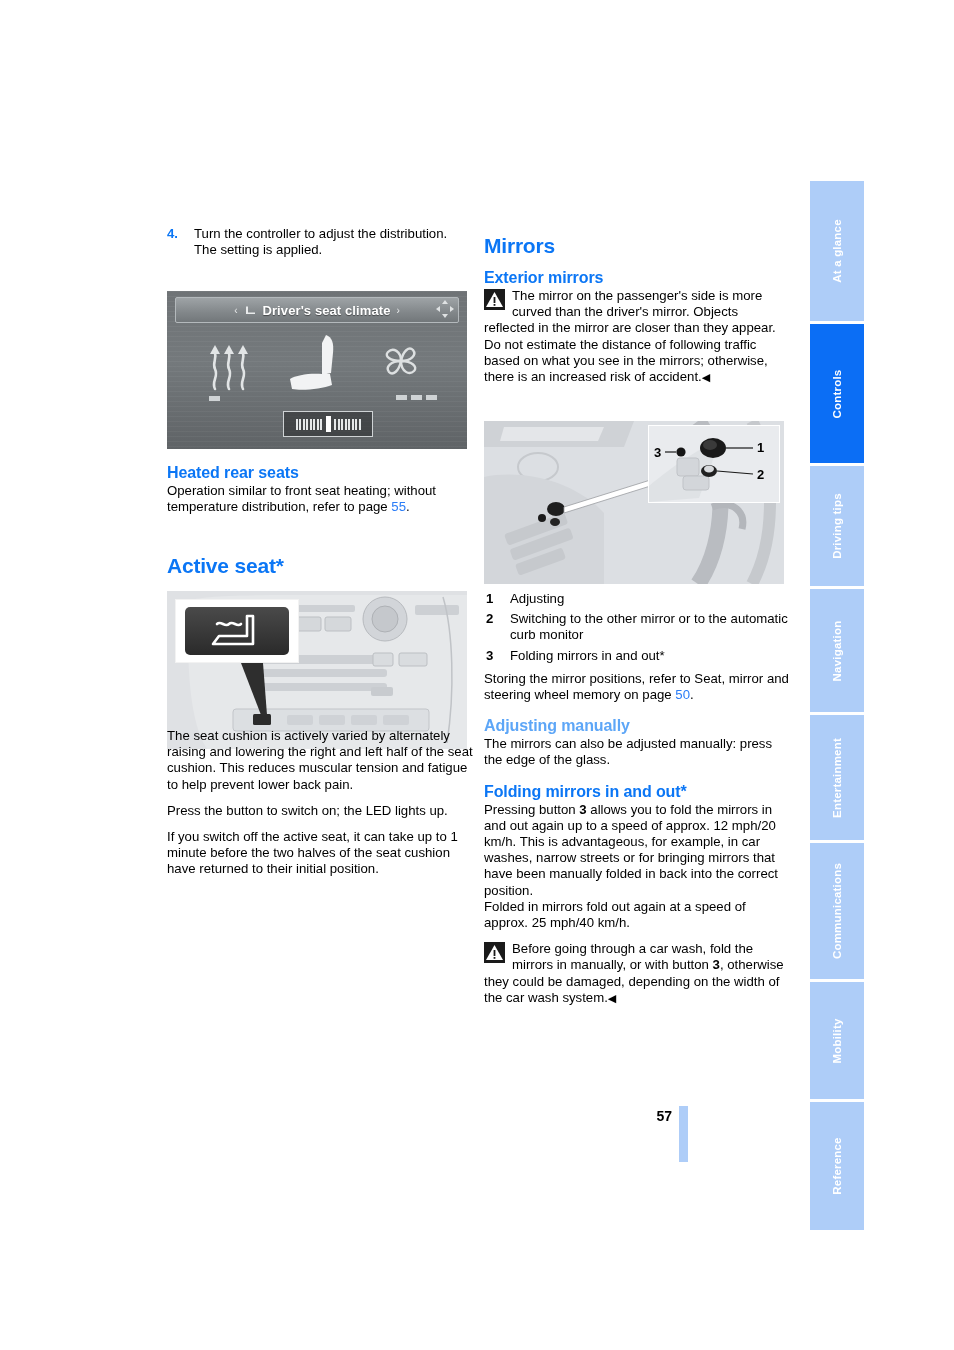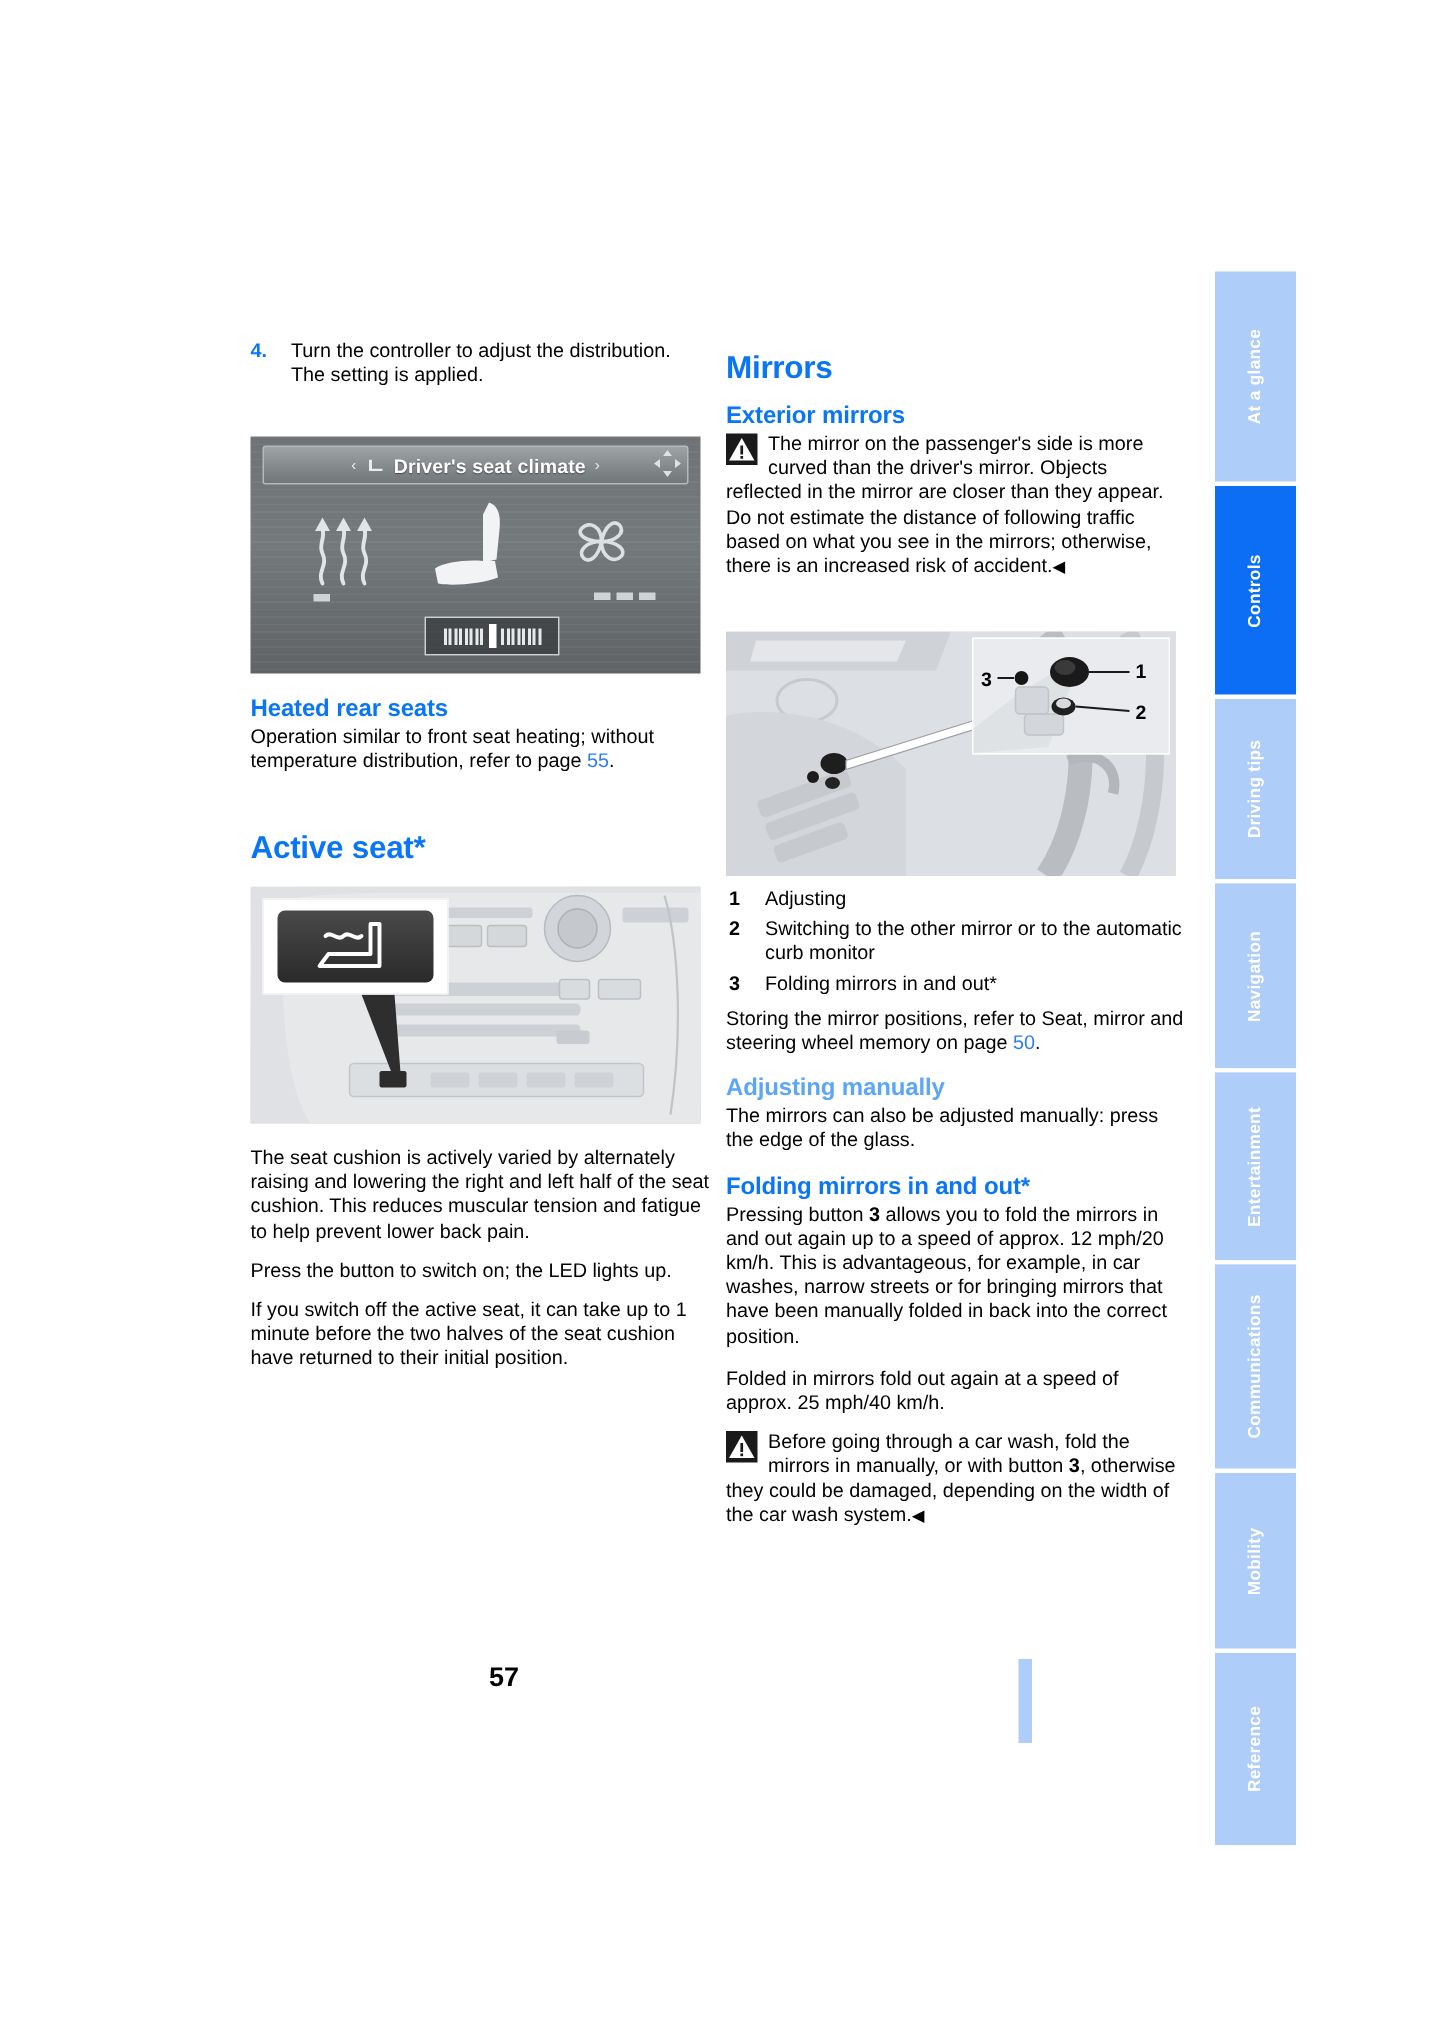--- a/index.html
+++ b/index.html
@@ -27,21 +27,21 @@
   .col {
     position: absolute;
     width: 308px;
     font-size: 13.2px;
     line-height: 16.2px;
   }
   .col-left  { left: 167px; top: 226px; }
   .col-right { left: 484px; top: 234px; }
 
   p { margin: 0 0 10px 0; }
-  p.tight { margin-bottom: 12px; }
+  p.tight { margin-bottom: 0; }
 
   
   h1.section {
     font-size: 21px;
     line-height: 24px;
     font-weight: bold;
     color: #0b76f5;
     margin: 0 0 11px 0;
     letter-spacing: -0.2px;
   }
@@ -223,22 +223,22 @@
     transform: translate(-50%, -50%) rotate(180deg);
     writing-mode: vertical-rl;
     white-space: nowrap;
   }
 
   
   .page-number {
     position: absolute;
     left: 0; top: 1108px;
     width: 672px;
-    text-align: center;
-    font-size: 18px;
+    text-align: right;
+    font-size: 14px;
     font-weight: bold;
   }
   .footer-line {
     position: absolute;
     left: 0; top: 1130px;
     width: 672px;
     text-align: center;
     font-size: 11.2px;
     font-weight: bold;
     letter-spacing: -0.05px;
@@ -388,21 +388,21 @@
         <svg width="60" height="34" viewBox="0 0 60 34">
           <path d="M40 2 L40 22 L12 22 L6 30 L46 30 L46 2 Z" fill="none" stroke="#ffffff" stroke-width="2.6" stroke-linejoin="round"></path>
           <path d="M10 10 C14 6 18 14 22 10 C26 6 30 14 34 10" fill="none" stroke="#ffffff" stroke-width="2.6" stroke-linecap="round"></path>
         </svg>
       </div>
     </div>
 
     
   </div>
 
-  <div class="col" style="left:167px; top:764px;">
+  <div class="col" style="left:167px; top:728px;">
     <p>The seat cushion is actively varied by alternately raising and lowering the right and left half of the seat cushion. This reduces muscular tension and fatigue to help prevent lower back pain.</p>
     <p>Press the button to switch on; the LED lights up.</p>
     <p>If you switch off the active seat, it can take up to 1 minute before the two halves of the seat cushion have returned to their initial position.</p>
   </div>
 
   <div class="col col-right">
 
     <h1 class="section">Mirrors</h1>
 
     <h2 class="sub">Exterior mirrors</h2>

